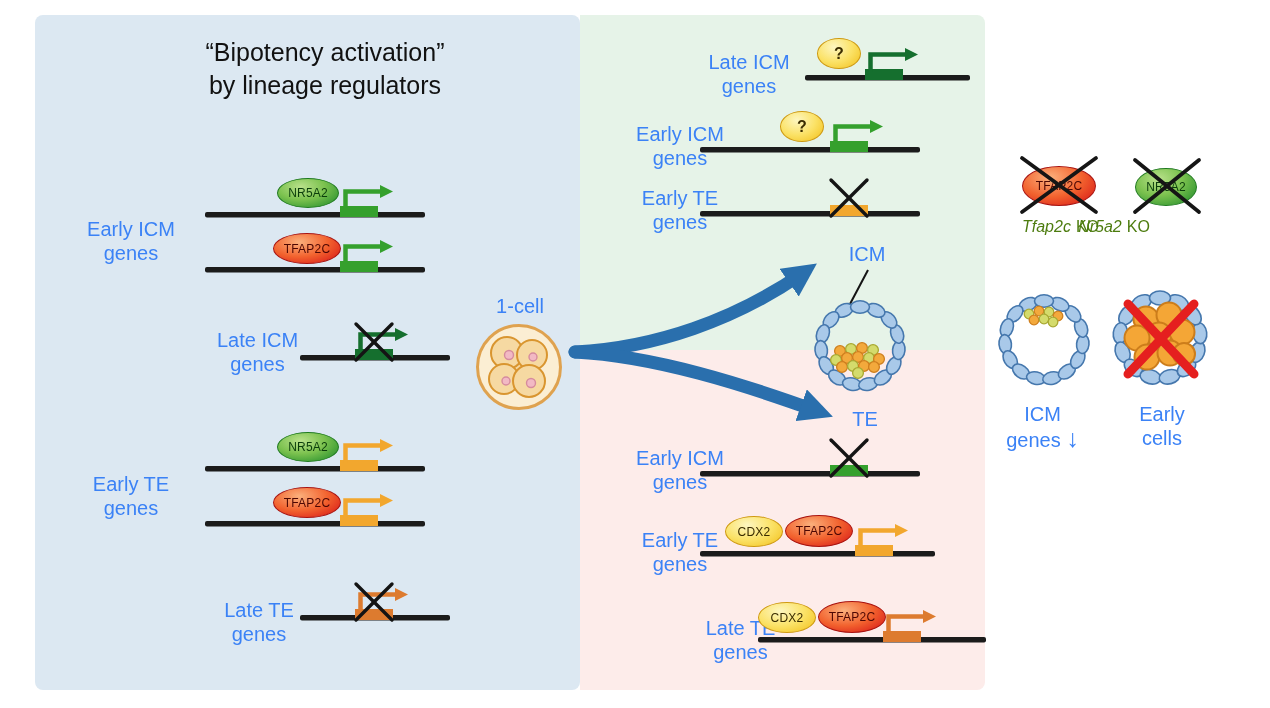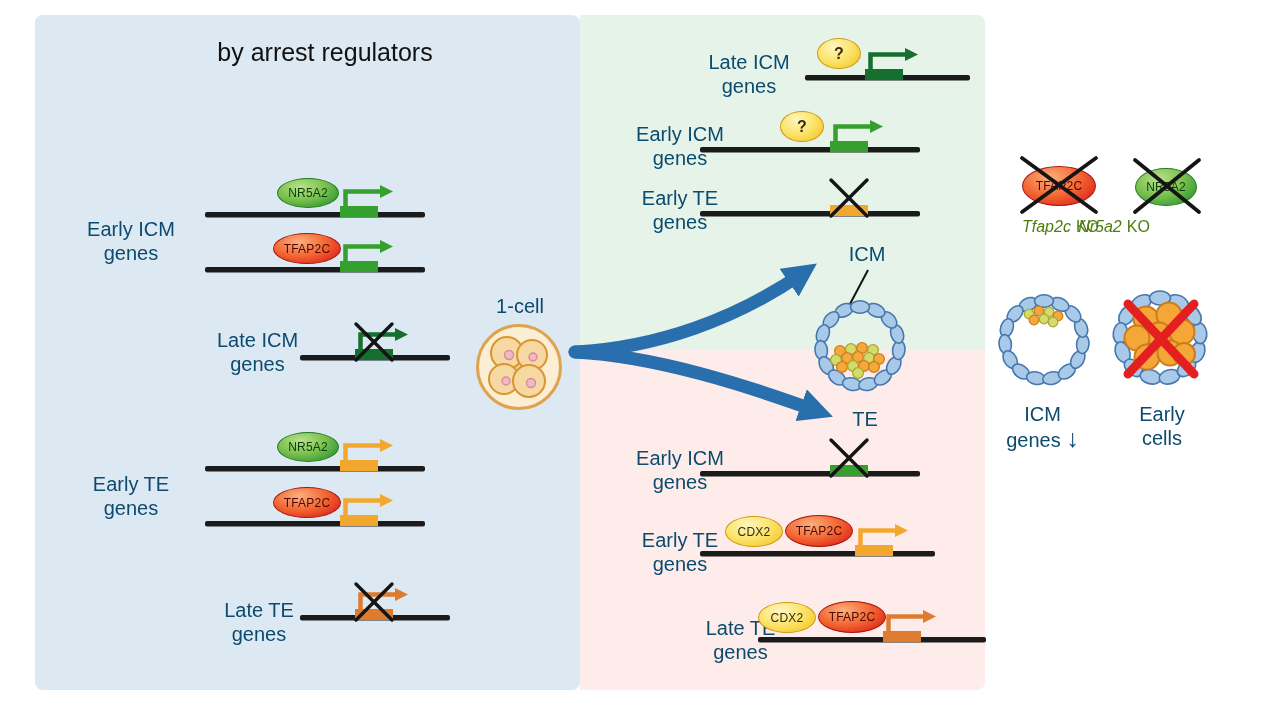--- a/index.html
+++ b/index.html
@@ -4,21 +4,21 @@
 <style>
   *{margin:0;padding:0;box-sizing:border-box}
   body{font-family:"Liberation Sans","DejaVu Sans",sans-serif;background:#fff}
   #canvas{position:relative;width:1270px;height:708px;background:#fff;overflow:hidden}
   .abs{position:absolute}
   .panel{position:absolute}
   #panel-left{left:35px;top:15px;width:545px;height:675px;background:#dce8f2;border-radius:8px}
   #panel-icm{left:580px;top:15px;width:405px;height:335px;background:#e6f3e8;border-radius:0 8px 0 0}
   #panel-te{left:580px;top:350px;width:405px;height:340px;background:#fdecea;border-radius:0 0 8px 0}
   .title{position:absolute;left:105px;top:36px;width:440px;text-align:center;font-size:25px;line-height:33px;color:#111}
-  .lbl{position:absolute;font-size:20px;line-height:24px;text-align:center;color:#0c4a6e}
+  .lbl{position:absolute;font-size:20px;line-height:24px;text-align:center;color:#3b82f6}
   .row{position:absolute}
   .row svg, .abs{display:block}
   svg{overflow:visible}
   .gline{fill:#1b1b1b}
   .c-green{color:#35a02d}
   .c-dgreen{color:#156f2e}
   .c-orange{color:#f2a72e}
   .c-dorange{color:#dd7b2f}
   .tf{position:absolute;display:flex;align-items:center;justify-content:center;border-radius:50%;font-size:12px;letter-spacing:.2px}
   .tf-green{background:radial-gradient(ellipse at 38% 28%,#b9e18b,#7cc24f 45%,#2e9430 88%);border:1.6px solid #1f7a1f;color:#0b3d0b}
@@ -50,21 +50,22 @@
   </defs>
 </svg>
 
 <div id="canvas">
 
   <div id="panel-left" class="panel"></div>
   <div id="panel-icm" class="panel"></div>
   <div id="panel-te" class="panel"></div>
 
   <div class="title">
-    <div>by arrest regulators</div>
+    <div>“Bipotency activation”</div>
+    <div>by lineage regulators</div>
   </div>
 
   <div class="lbl" style="left:75px;top:217px;width:112px">Early ICM genes</div>
 
   <div class="row" style="left:205px;top:165px">
     <svg width="220" height="62">
       <rect class="gline" x="0" y="47" width="220" height="5.5" rx="2"></rect>
       <use href="#prom" x="135" class="c-green"></use>
     </svg>
     <div class="tf tf-green" style="left:72px;top:13px;width:62px;height:30px">NR5A2</div>

